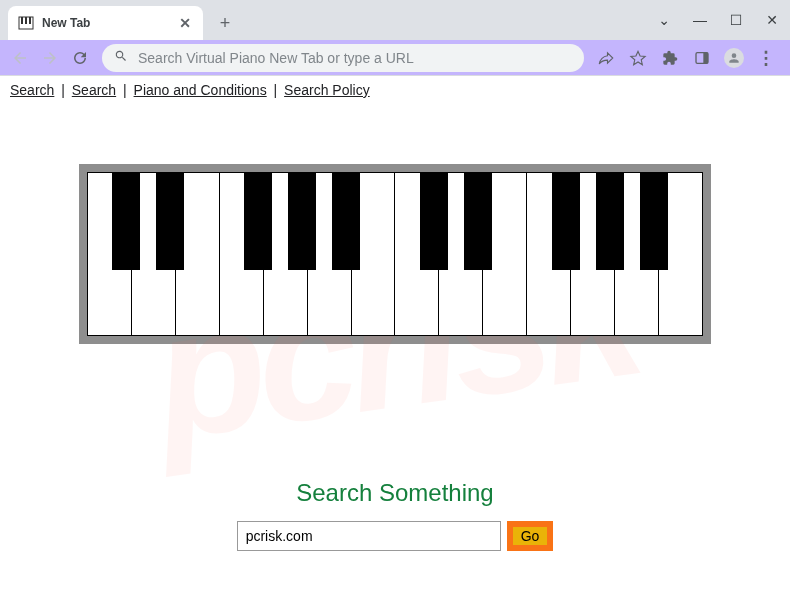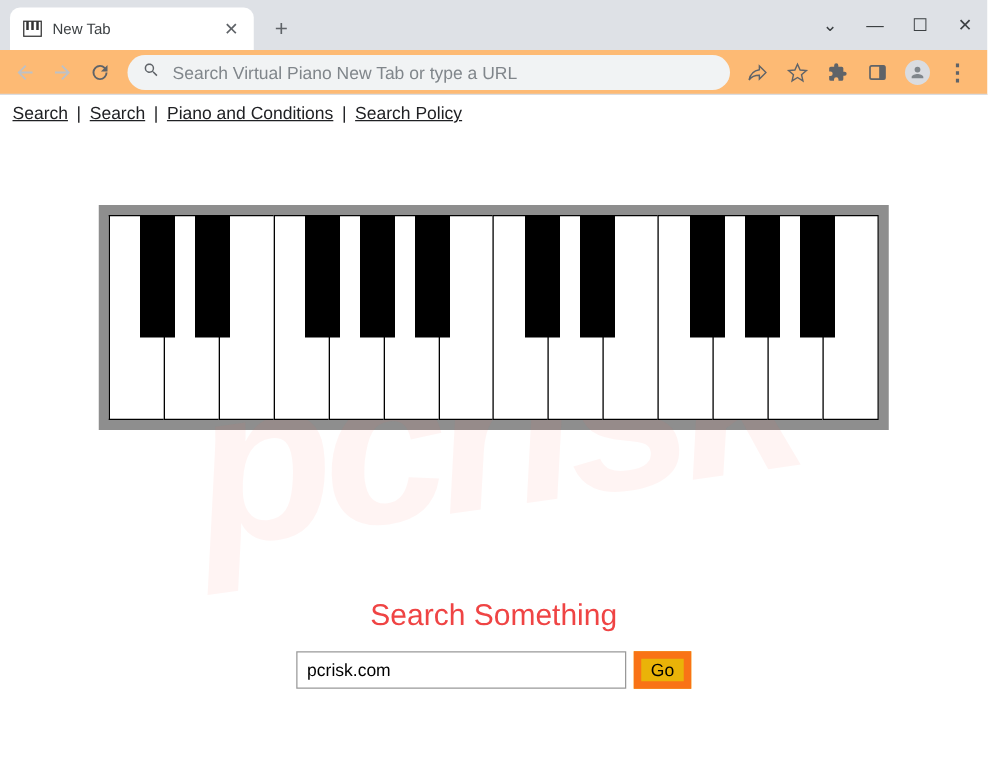--- a/index.html
+++ b/index.html
@@ -26,20 +26,21 @@
       border-radius: 8px 8px 0 0;
       height: 34px;
       width: 195px;
       display: flex;
       align-items: center;
       padding: 0 10px;
       gap: 8px;
       font-size: 12px;
       color: #3c4043;
       position: relative;
+      font-weight: bold;
     }
     .tab-favicon {
       width: 16px;
       height: 16px;
       display: inline-flex;
       align-items: center;
     }
     .tab-title { flex: 1; white-space: nowrap; overflow: hidden; }
     .tab-close {
       font-size: 14px;
@@ -74,21 +75,21 @@
       align-items: center;
       font-size: 14px;
       color: #3c4043;
       cursor: pointer;
     }
     .chevron-ctrl { font-size: 16px; }
     
     
     .toolbar {
       height: 36px;
-      background: #fdba74;
+      background: #c4b5fd;
       border-bottom: 1px solid #dadce0;
       display: flex;
       align-items: center;
       padding: 0 6px;
       gap: 2px;
     }
     .nav-btn {
       width: 28px;
       height: 28px;
       display: flex;
@@ -178,21 +179,21 @@
       cursor: pointer;
       z-index: 2;
     }
     
     .search-section {
       text-align: center;
       margin-top: 135px;
     }
     .search-heading {
       font-size: 24px;
-      color: #ef4444;
+      color: #15803d;
       font-weight: 400;
       margin-bottom: 14px;
     }
     .search-row {
       display: inline-flex;
       gap: 6px;
       align-items: stretch;
       justify-content: flex-end;
     }
     .search-input {

